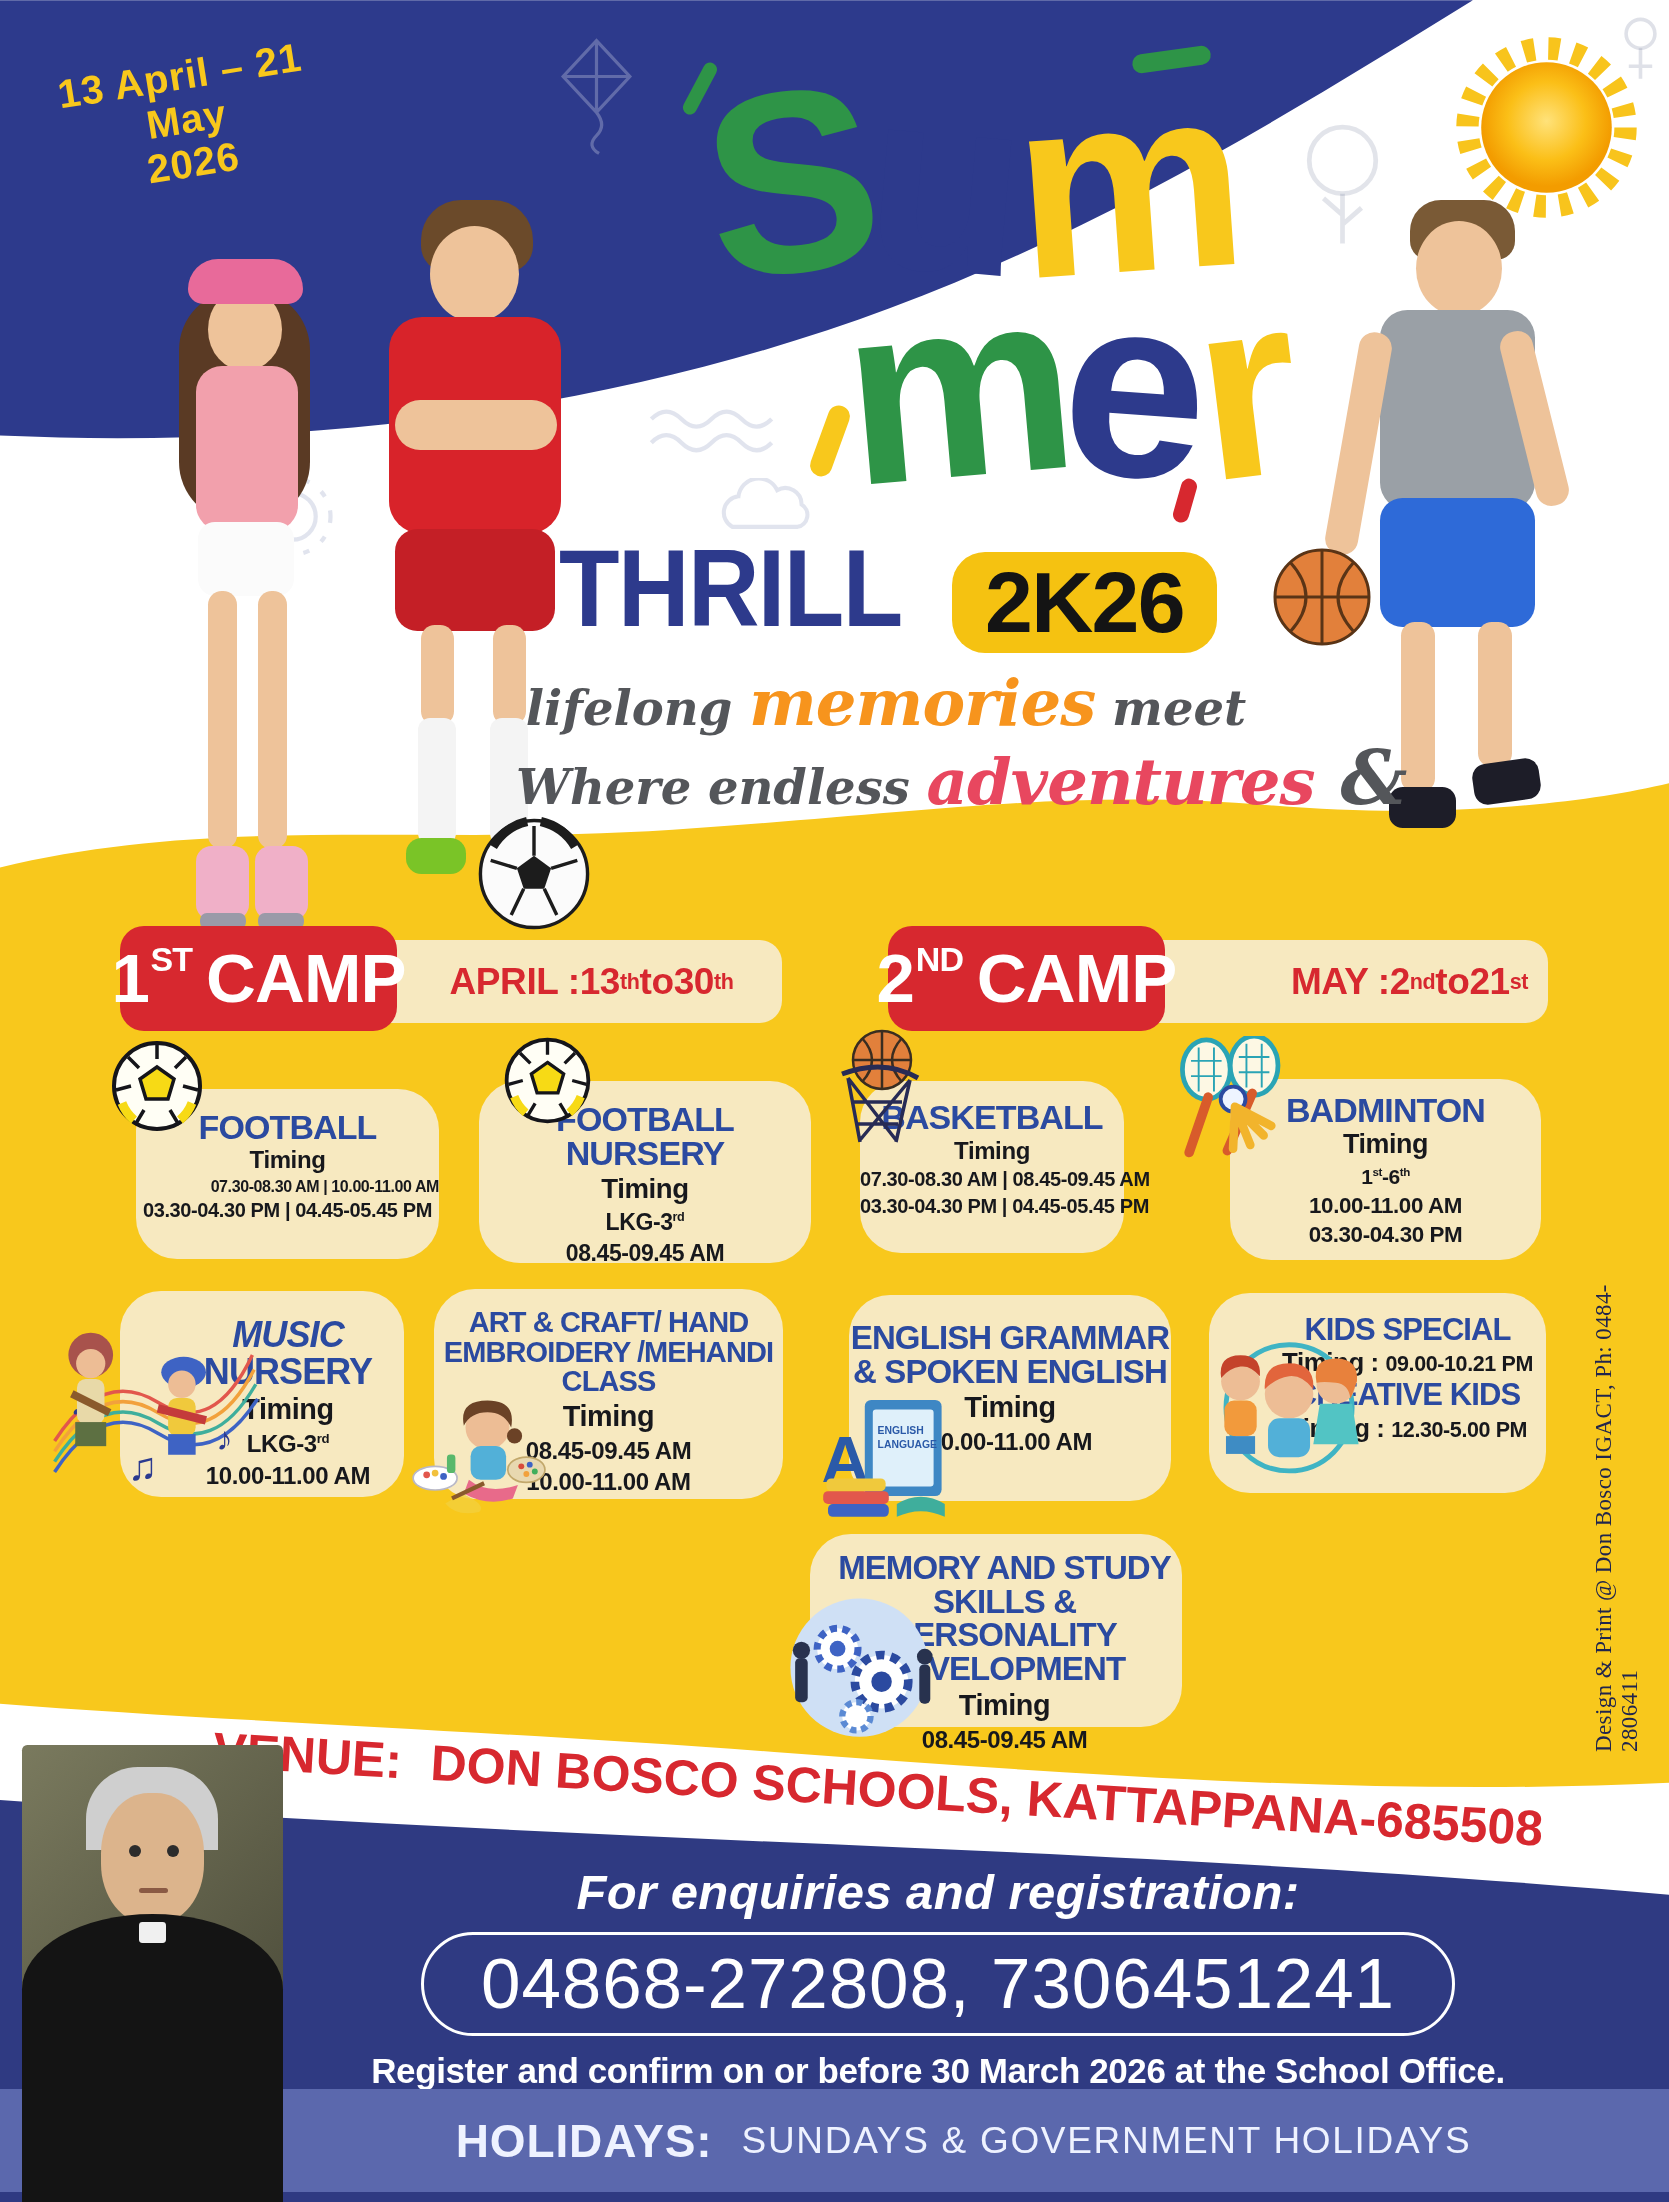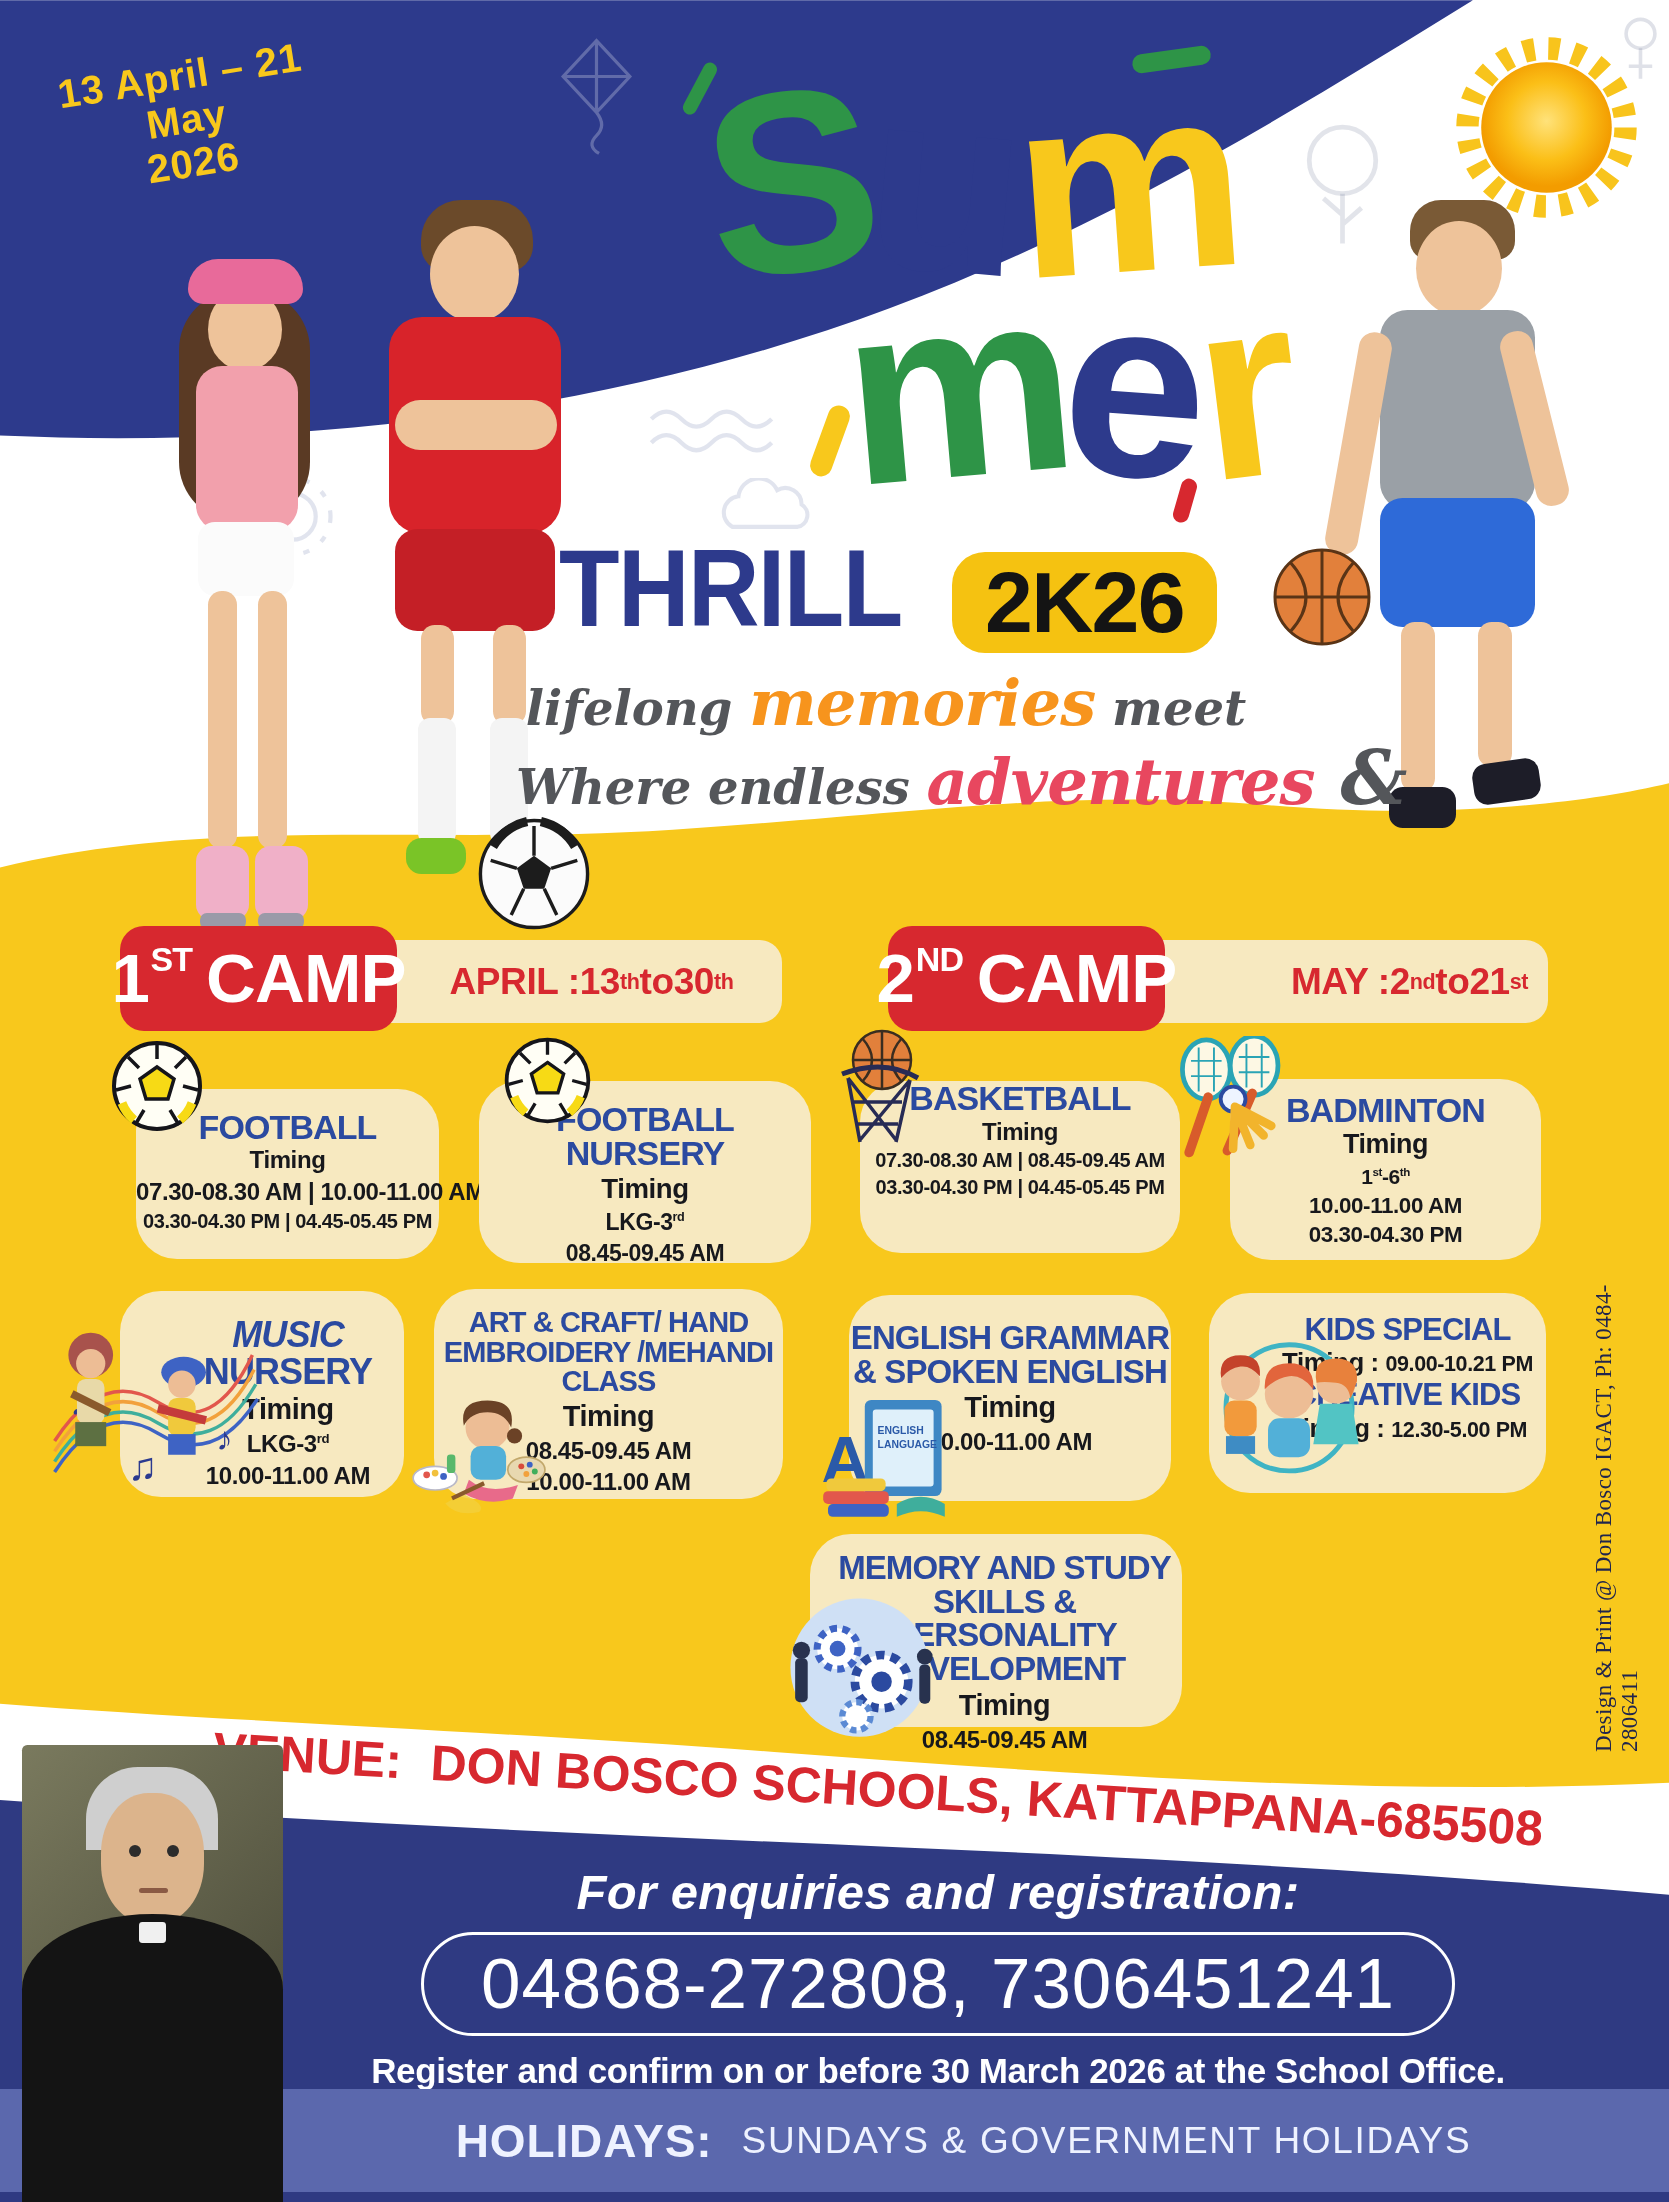--- a/index.html
+++ b/index.html
@@ -227,39 +227,39 @@
         <span class="card-icon" style="left: -29px; top: -53px;">
           <svg viewBox="0 0 100 100" width="100">
             <circle cx="50" cy="50" r="43" fill="#fffef5" stroke="#15151a" stroke-width="4"></circle>
             <path d="M50 7v16M21 21l11 11M79 21L68 32M9 54l15-4M91 54l-15-4M28 89l9-15M72 89l-9-15" stroke="#15151a" stroke-width="3.5" fill="none"></path>
             <polygon points="50,31 67,43 61,63 39,63 33,43" fill="#f7da15" stroke="#15151a" stroke-width="3.5"></polygon>
             <path d="M15 67a43 43 0 0 0 12 17M73 84a43 43 0 0 0 12-17" stroke="#f7da15" stroke-width="9" fill="none"></path>
           </svg>
         </span>
         <div class="card-title" style="font-size: 34px;">FOOTBALL</div>
         <div class="card-line" style="font-size: 20px;"><span class="strong">Timing</span></div>
-        <div class="card-line" style="font-size: 24px; text-align: right;"><span>07.30-08.30 AM | 10.00-11.00 AM</span></div>
+        <div class="card-line" style="font-size: 16px; text-align: right;"><span>07.30-08.30 AM | 10.00-11.00 AM</span></div>
         <div class="card-line" style="font-size: 20px;"><span>03.30-04.30 PM | 04.45-05.45 PM</span></div>
       </div>
       <div class="card" style="left: 479px; top: 1081px; width: 332px; height: 182px; padding-top: 20.6px;">
         <span class="card-icon" style="left: 20.6px; top: -48px;">
           <svg viewBox="0 0 100 100" width="95">
             <circle cx="50" cy="50" r="43" fill="#fffef5" stroke="#15151a" stroke-width="4"></circle>
             <path d="M50 7v16M21 21l11 11M79 21L68 32M9 54l15-4M91 54l-15-4M28 89l9-15M72 89l-9-15" stroke="#15151a" stroke-width="3.5" fill="none"></path>
             <polygon points="50,31 67,43 61,63 39,63 33,43" fill="#f7da15" stroke="#15151a" stroke-width="3.5"></polygon>
             <path d="M15 67a43 43 0 0 0 12 17M73 84a43 43 0 0 0 12-17" stroke="#f7da15" stroke-width="9" fill="none"></path>
           </svg>
         </span>
         <div class="card-title" style="font-size: 34px;">FOOTBALL</div>
         <div class="card-title" style="font-size: 34px;">NURSERY</div>
         <div class="card-line" style="font-size: 23px;"><span class="strong">Timing</span></div>
         <div class="card-line" style="font-size: 23px;"><span>LKG-3</span><sup>rd</sup></div>
         <div class="card-line" style="font-size: 23px;"><span>08.45-09.45 AM</span></div>
       </div>
-      <div class="card" style="left: 860px; top: 1081px; width: 320px; height: 172px; ">
+      <div class="card" style="left: 860px; top: 1081px; width: 264px; height: 172px; padding-top: 19px;">
         <span class="card-icon" style="left: -38px; top: -57px;">
           <svg viewBox="0 0 110 135" width="110">
             <circle cx="60" cy="36" r="29" fill="#e2803b" stroke="#3a2d20" stroke-width="2.5"></circle>
             <path d="M31 36h58M60 7v58M40 14q20 22 0 44M80 14q-20 22 0 44" stroke="#3a2d20" stroke-width="2.5" fill="none"></path>
             <path d="M20 50q42-16 76 4" stroke="#272b55" stroke-width="5" fill="none"></path>
             <path d="M26 54l12 64M88 56l-14 62M26 54l48 62M88 56l-50 60M32 78h48M36 100h40" stroke="#272b55" stroke-width="3.5" fill="none"></path>
           </svg>
         </span>
         <div class="card-title" style="font-size: 34px;">BASKETBALL</div>
         <div class="card-line" style="font-size: 20px;"><span class="strong">Timing</span></div>

